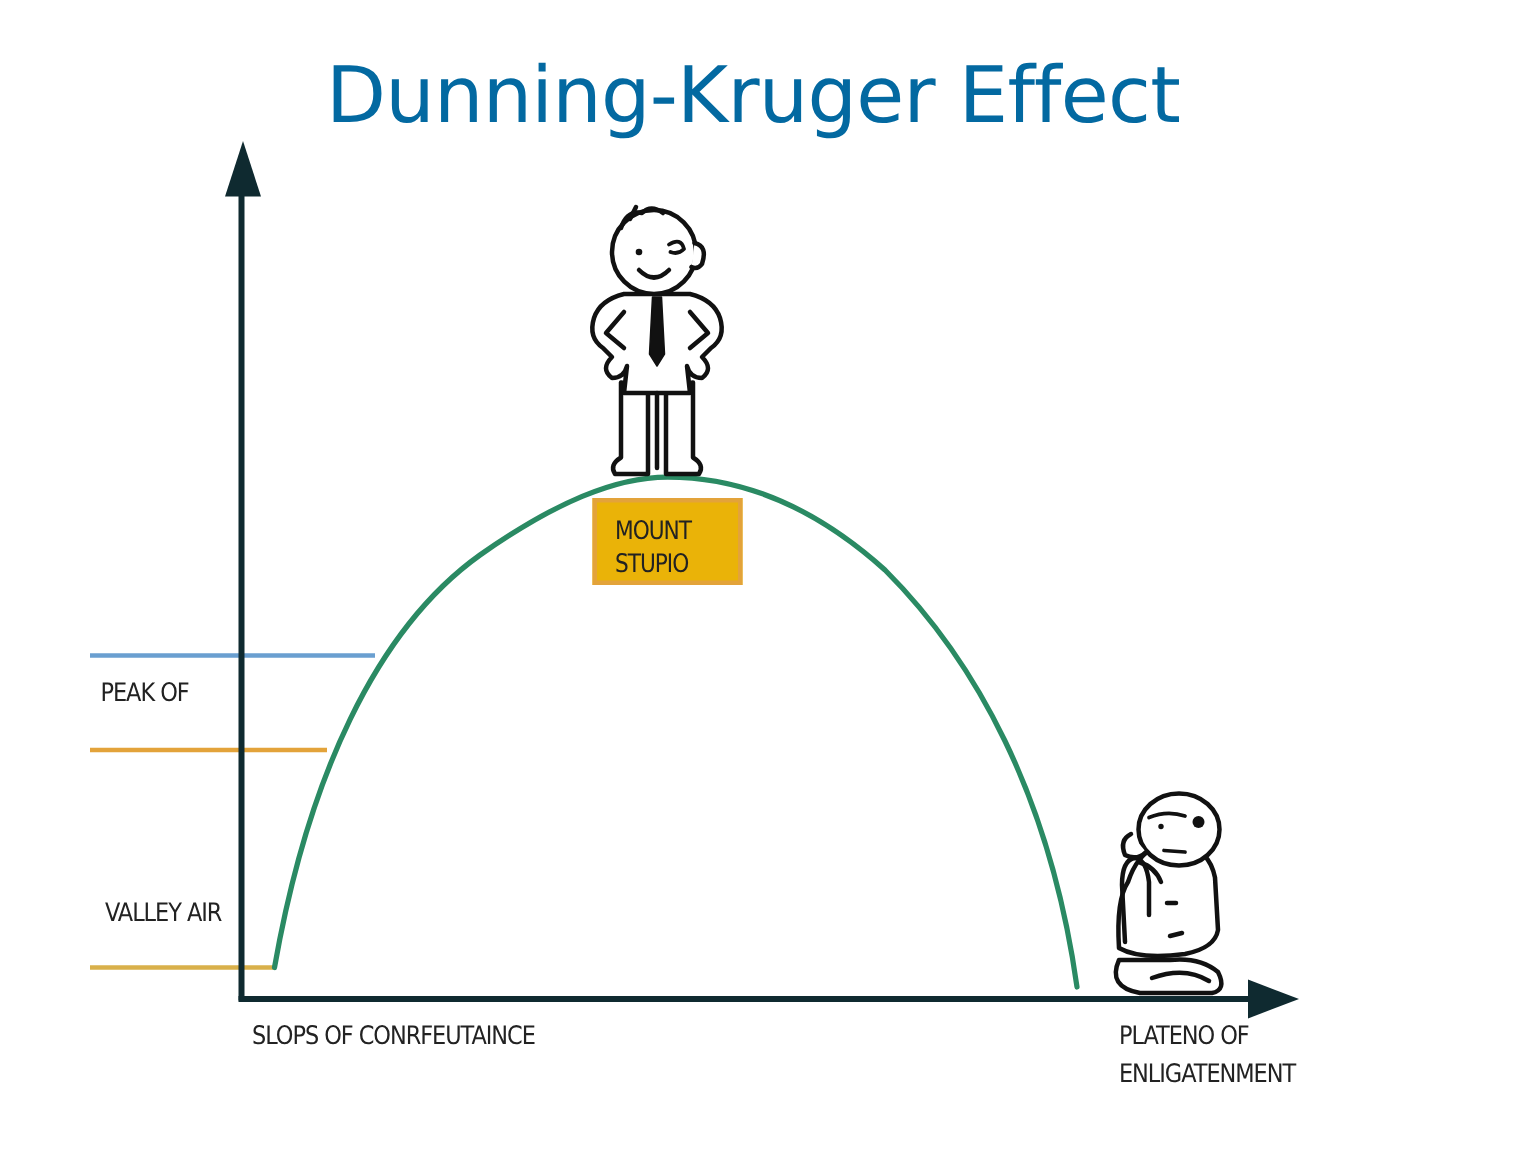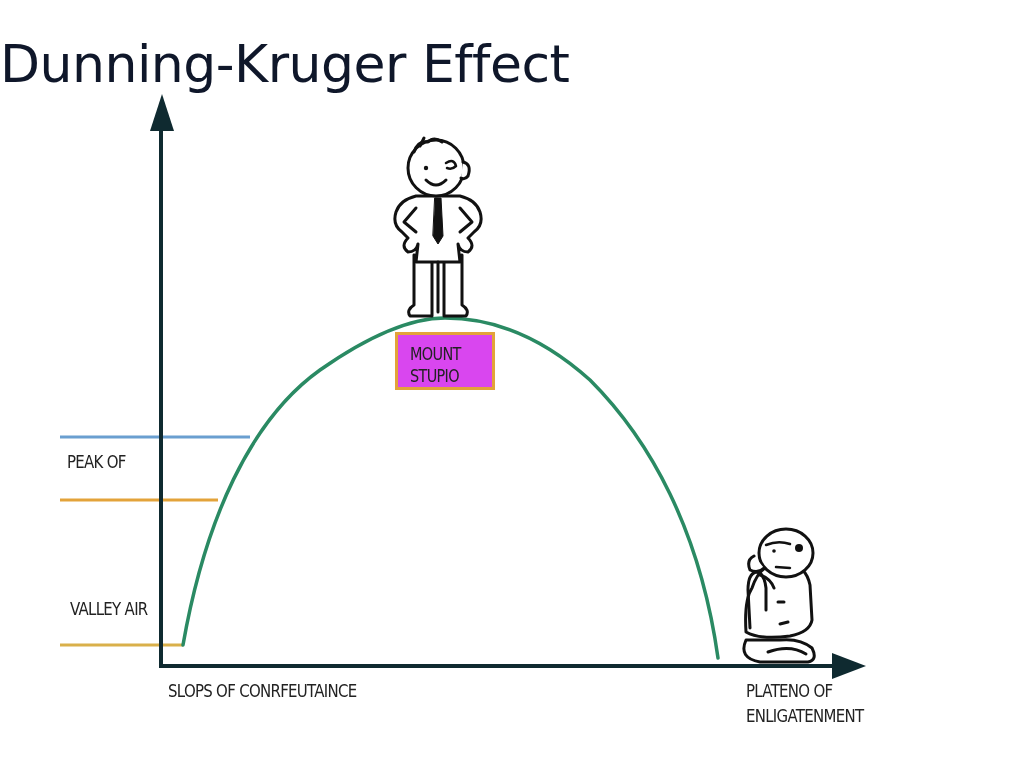--- a/index.html
+++ b/index.html
@@ -12,24 +12,25 @@
       height: 766px;
       position: relative;
       overflow: hidden;
       font-family: "DejaVu Sans", sans-serif;
     }
     .title {
       position: absolute;
       left: 0;
       top: 34px;
       width: 1004px;
+      text-align: center;
       font-family: "DejaVu Sans", sans-serif;
       font-size: 52px;
       font-weight: 500;
-      color: #0f172a;
+      color: #0369a1;
       letter-spacing: -0.5px;
     }
     svg.canvas {
       position: absolute;
       left: 0;
       top: 0;
       width: 1024px;
       height: 766px;
     }
     .label {
@@ -44,21 +45,21 @@
       line-height: 22px;
     }
     .mount-box {
       position: absolute;
       left: 395px;
       top: 332px;
       width: 100px;
       height: 58px;
       border: 3px solid #e3a33a;
       box-sizing: border-box;
-      background: #d946ef;
+      background: #eab308;
     }
     .mount-box .mline {
       position: absolute;
       left: 12px;
       font-family: "DejaVu Sans", sans-serif;
       font-size: 17px;
       color: #222222;
       letter-spacing: -0.8px;
       transform: scaleX(0.85);
       transform-origin: left top;

